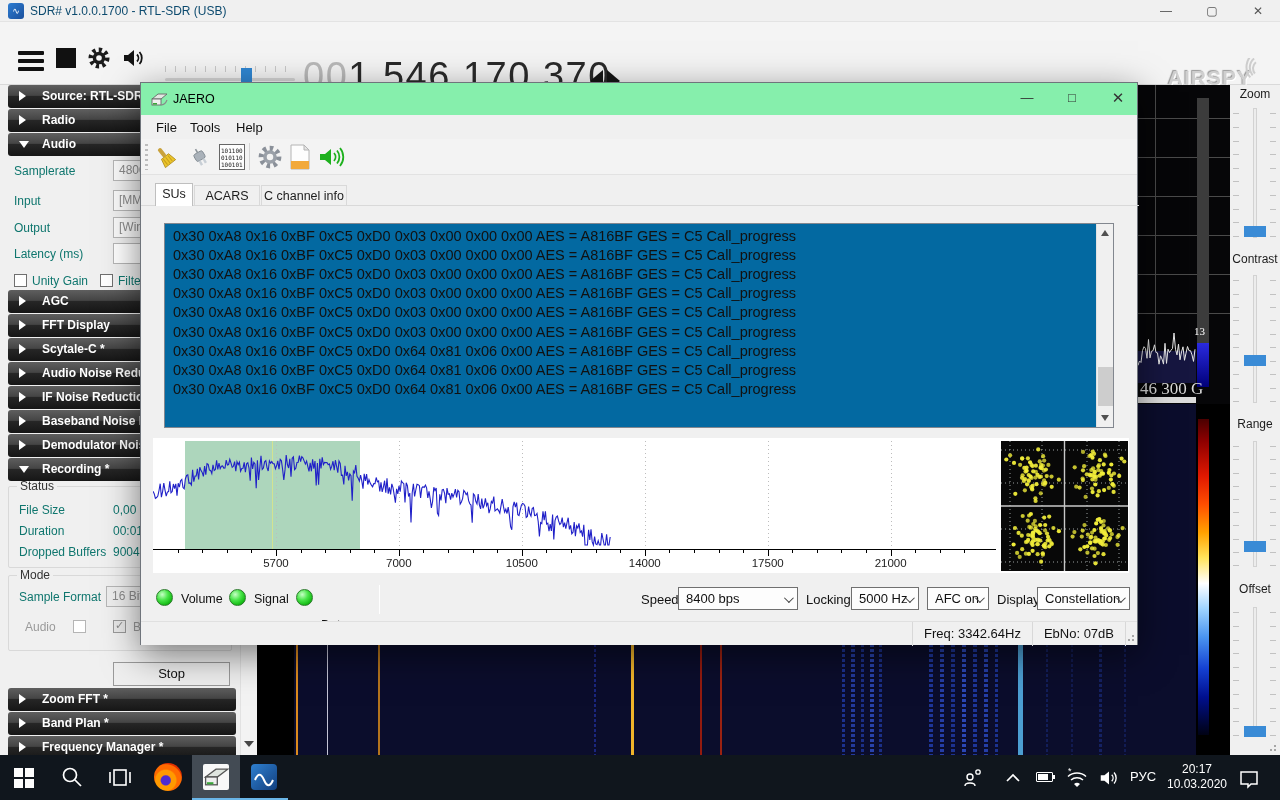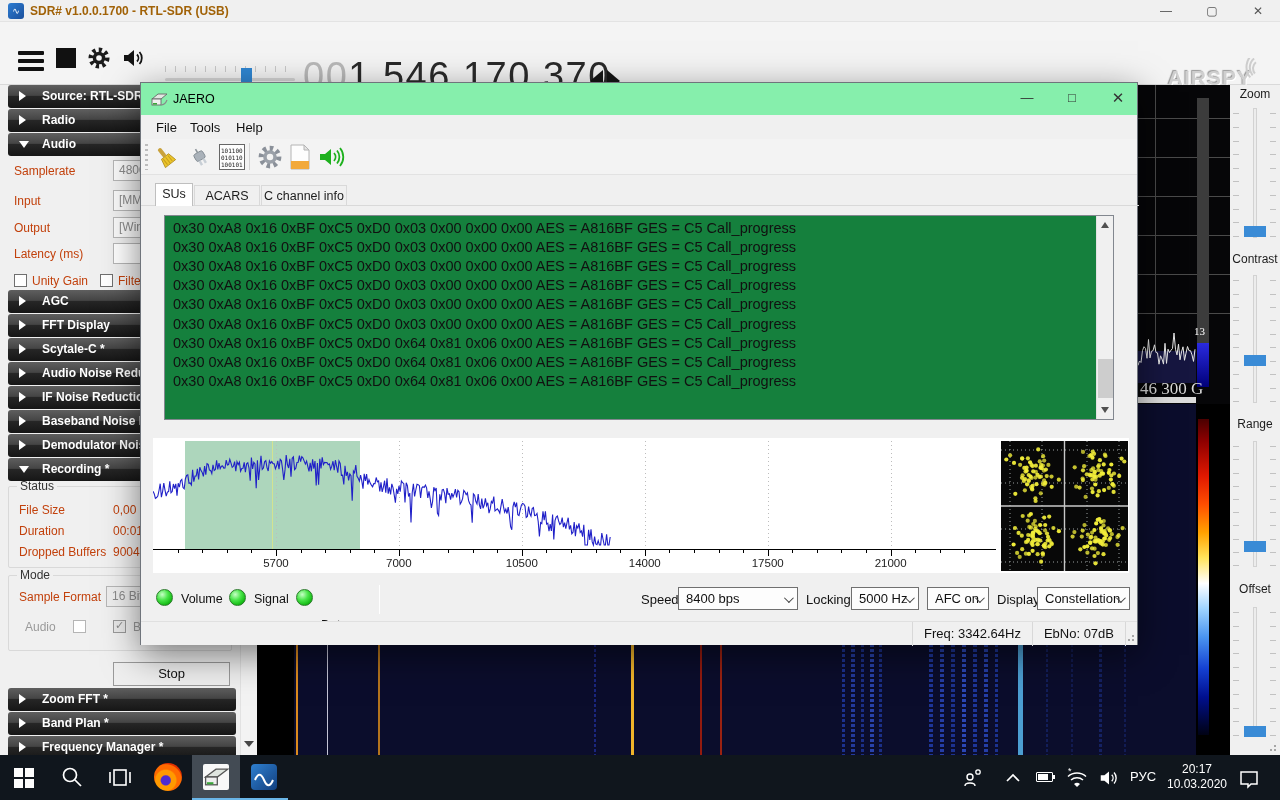--- a/index.html
+++ b/index.html
@@ -3,21 +3,21 @@
 <meta charset="utf-8">
 <style>
   html,body{margin:0;padding:0;background:#000;}
   *{box-sizing:border-box;}
   body{font-family:"Liberation Sans",sans-serif;-webkit-font-smoothing:antialiased;}
   .desktop{position:relative;width:1280px;height:800px;overflow:hidden;background:#f0f0f0;}
   .a{position:absolute;}
 
   
   .sdr-titlebar{left:0;top:0;width:1280px;height:22px;background:#f0f0f0;border-bottom:1px solid #e3e3e3;}
-  .sdr-title{left:30px;top:4px;font-size:12px;color:#a16207;font-weight:bold;}
+  .sdr-title{left:30px;top:4px;font-size:12px;color:#0c4a6e;}
   .sdr-appicon{left:8px;top:3px;width:16px;height:16px;border-radius:3px;background:linear-gradient(135deg,#2d7dd2,#1b4f9c);color:#fff;font-size:9px;line-height:16px;text-align:center;}
   .winctl{top:0;width:44px;height:22px;text-align:center;line-height:22px;font-size:12px;color:#555;}
   .sdr-toolbar{left:0;top:22px;width:1280px;height:63px;background:#f4f4f4;border-bottom:1px solid #d9d9d9;}
   .hamburger span{display:block;width:26px;height:4.5px;background:#111;margin:3.5px 0;border-radius:1px;}
   .stop-sq{width:20px;height:20px;background:#111;}
   .vol-track{left:165px;top:56px;width:130px;height:3px;background:#d6d6d6;border-radius:2px;}
   .vol-ticks{left:165px;width:130px;height:6px;background:repeating-linear-gradient(90deg,#c9c9c9 0 1px,transparent 1px 10px);}
   .vol-thumb{top:-10px;width:11px;height:23px;background:#2f86d2;margin-left:-5px;}
   .freq{left:303px;top:33px;font-size:38px;letter-spacing:1.5px;color:#2a2a2a;font-weight:300;white-space:nowrap;}
   .freq .dim{color:#b9b9b9;}
@@ -27,21 +27,21 @@
   .airspy{right:28px;top:44px;font-size:21px;font-weight:800;letter-spacing:1px;color:#cfcfcf;text-shadow:1px 1px 0 #ffffff,-1px -1px 1px #9a9a9a;}
 
   
   .sidebar{left:0;top:85px;width:240px;height:670px;background:#f0f0f0;z-index:5;}
   .sbar-scroll{left:240px;top:85px;width:17px;height:670px;background:#f3f3f3;border-left:1px solid #e2e2e2;z-index:5;}
   .sbar-scroll .arrow{position:absolute;left:3px;bottom:8px;width:0;height:0;border-left:5px solid transparent;border-right:5px solid transparent;border-top:6px solid #474747;}
   .sb-header{position:absolute;left:8px;width:228px;height:23px;border-radius:3px;background:linear-gradient(#5f5f5f,#454545 45%,#262626 50%,#161616);color:#fff;font-size:12px;font-weight:600;line-height:23px;padding-left:34px;cursor:pointer;}
   .sb-header .arr{position:absolute;left:11px;top:7px;width:0;height:0;}
   .sb-header .arr.col{border-top:5px solid transparent;border-bottom:5px solid transparent;border-left:7px solid #fff;top:6px;}
   .sb-header .arr.exp{border-left:5px solid transparent;border-right:5px solid transparent;border-top:7px solid #fff;top:8px;}
-  .sb-label{position:absolute;font-size:12px;color:#c2410c;}
+  .sb-label{position:absolute;font-size:12px;color:#0f766e;}
   .sb-box{position:absolute;height:21px;background:#fbfbfb;border:1px solid #b6b6b6;font-size:12px;color:#8b8b8b;line-height:19px;padding-left:5px;overflow:hidden;white-space:nowrap;}
   .cbx{position:absolute;width:13px;height:13px;background:#fff;border:1px solid #6f6f6f;}
   .cbx.checked{background:#e9e9e9;border-color:#9a9a9a;}
   .cbx.checked:after{content:"✓";position:absolute;left:1px;top:-2px;font-size:11px;color:#8a8a8a;}
   .groupbox{position:absolute;border:1px solid #d9d9d9;border-radius:2px;}
   .grouplab{position:absolute;top:-8px;left:8px;background:#f0f0f0;padding:0 3px;font-size:12px;color:#333;}
   .stop-btn{position:absolute;left:113px;top:577px;width:117px;height:24px;background:#efefef;border:1px solid #9a9a9a;font-size:13px;color:#111;text-align:center;line-height:22px;}
 
   
   .fft-remnant{left:1138px;top:85px;width:92px;height:319px;background:#060608;overflow:hidden;z-index:2;font-family:Liberation Serif, serif;}
@@ -76,21 +76,21 @@
   .j-menu{position:absolute;top:3px;height:19px;line-height:19px;padding:0 7px;font-size:13px;color:#111;}
   .j-toolbar{left:0;top:56px;width:100%;height:36px;background:#f3f3f3;border-bottom:1px solid #e2e2e2;}
   .grip-dots{position:absolute;left:4px;top:5px;width:3px;height:26px;background:repeating-linear-gradient(#bdbdbd 0 2px,transparent 2px 5px);}
   .tb-sep{position:absolute;left:108px;top:4px;width:1px;height:27px;background:#d4d4d4;}
   .tb-icon{position:absolute;top:5px;width:26px;height:26px;}
   .binary-icon{border:1px solid #666;background:#fdfdfd;font-family:"DejaVu Sans Mono",monospace;font-size:6px;line-height:7px;color:#222;padding:2px 1px;letter-spacing:0;}
   .tabs{left:14px;top:100px;height:23px;}
   .tab{position:absolute;top:2px;height:21px;background:#f0f0f0;border:1px solid #d9d9d9;border-bottom:none;font-size:12.5px;color:#1c1c1c;text-align:center;line-height:20px;}
   .tab.active{top:0;height:23px;background:#fff;border-color:#bfbfbf;z-index:2;}
   .tabline{left:0;top:122px;width:998px;height:1px;background:#d9d9d9;}
-  .j-log{left:23px;top:132px;width:950px;height:205px;background:#15803d;border:1px solid #82878f;overflow:hidden;}
+  .j-log{left:23px;top:140px;width:950px;height:205px;background:#0369a1;border:1px solid #82878f;overflow:hidden;}
   .log-line{position:absolute;left:8px;white-space:nowrap;font-size:14.5px;color:#111;}
   .j-scroll{position:absolute;right:0;top:0;width:17px;height:100%;background:#f0f0f0;border-left:1px solid #e2e2e2;}
   .j-scroll .up,.j-scroll .dn{position:absolute;left:4px;width:0;height:0;border-left:4.5px solid transparent;border-right:4.5px solid transparent;}
   .j-scroll .up{top:6px;border-bottom:6px solid #505050;}
   .j-scroll .dn{bottom:6px;border-top:6px solid #505050;}
   .j-scroll .thumb{position:absolute;left:1px;top:143px;width:15px;height:39px;background:#cdcdcd;}
   .j-specpanel{left:12px;top:355px;width:976px;height:135px;background:#fff;}
   .j-plot{position:absolute;left:0;top:3px;width:843px;height:108px;overflow:visible;}
   .sel-band{position:absolute;top:0;height:108px;background:rgba(142,198,162,.72);z-index:1;}
   .carrier{position:absolute;top:0;width:1px;height:108px;background:rgba(215,228,140,.9);z-index:2;}

